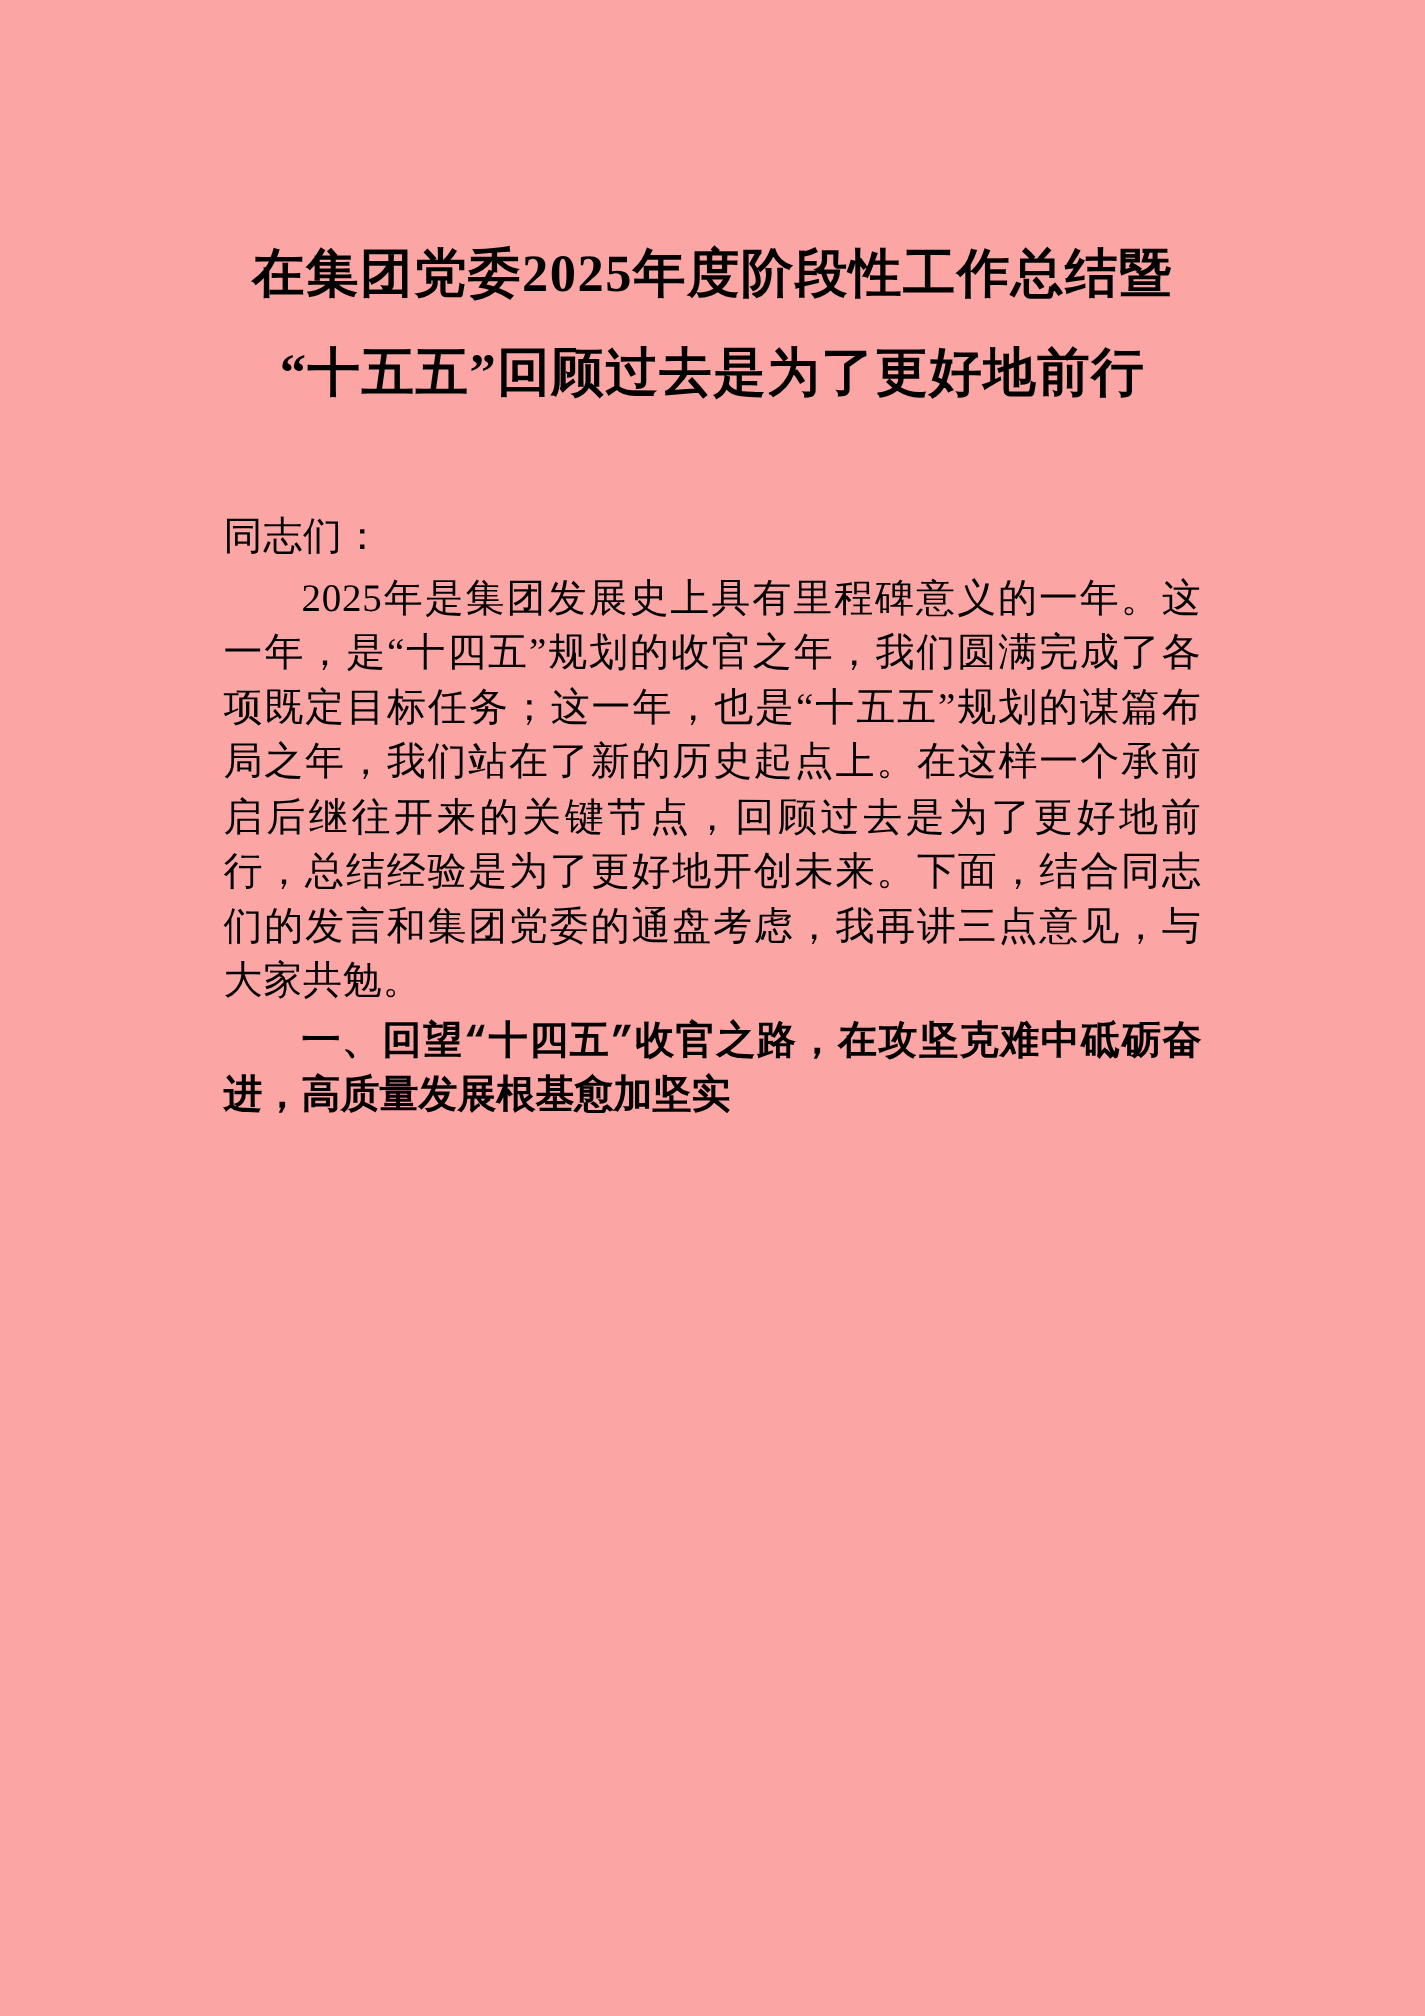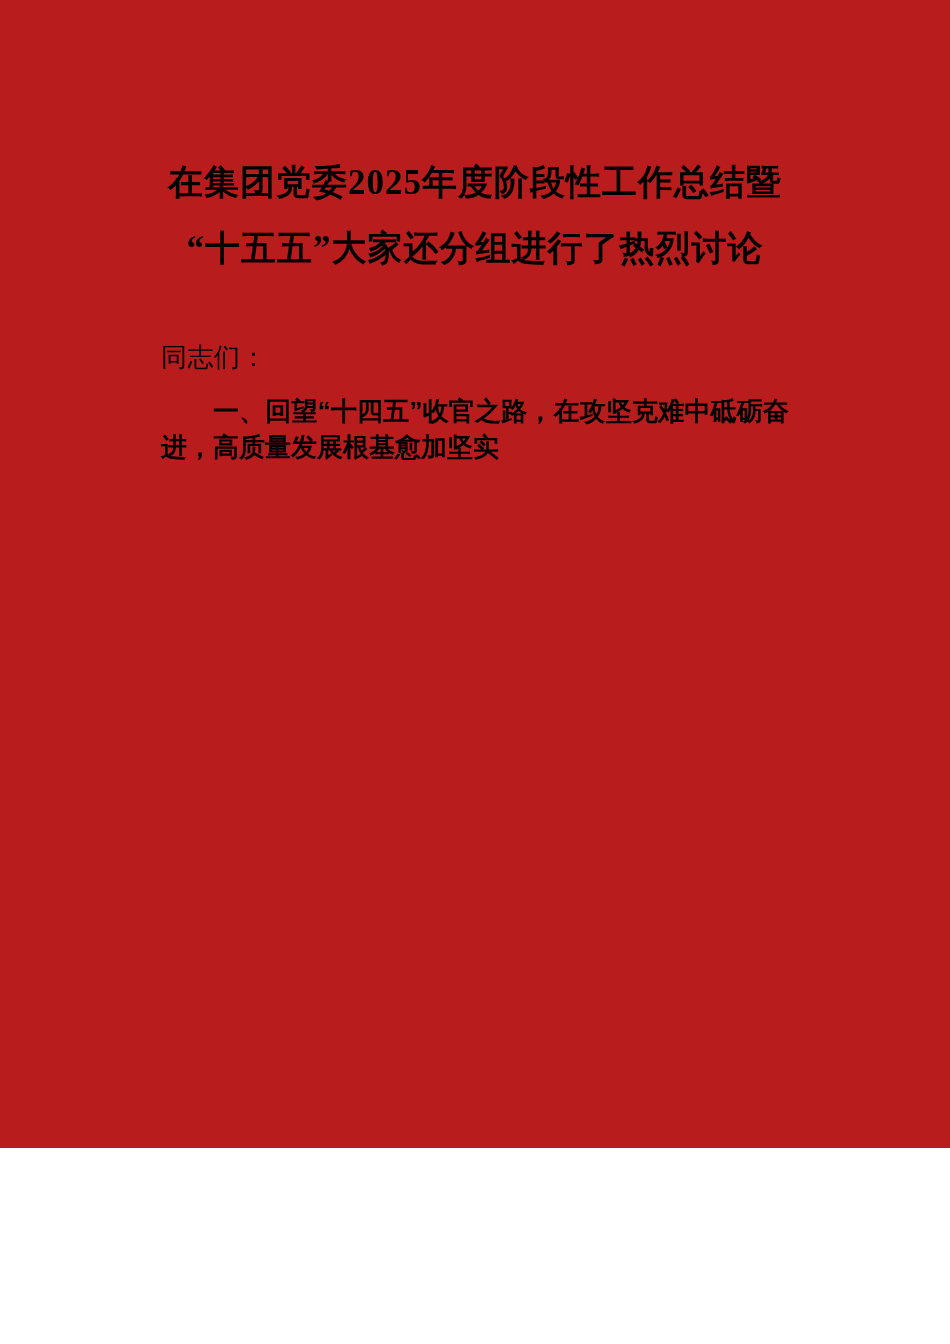--- a/index.html
+++ b/index.html
@@ -10,67 +10,68 @@
   body {
     width: 950px;
     height: 1344px;
     font-family: "Liberation Serif", "DejaVu Serif", serif;
     color: #000000;
     overflow: hidden;
   }
   .page {
     box-sizing: border-box;
     width: 950px;
-    height: 1148px;
+    height: 1344px;
     padding: 150px 145px 72px 145px;
-    background: #b91c1c;
+    background: #fca5a5;
   }
   .doc-title {
     margin: 0 0 58px 0;
     text-align: center;
     font-size: 35px;
     font-weight: 700;
     line-height: 66px;
     letter-spacing: 1px;
   }
   .doc-title .title-line {
     display: block;
     white-space: nowrap;
   }
   .doc-body {
     font-size: 26px;
     line-height: 36.5px;
     text-align: justify;
     letter-spacing: 0.5px;
   }
   .doc-body p {
-    margin: 16px;
+    margin: 4px;
     padding: 0;
   }
   .salutation {
     text-indent: 0;
   }
   .para {
     text-indent: 2em;
   }
   .section-heading {
     text-indent: 2em;
     font-weight: 700;
-    font-family: Liberation Sans, sans-serif;
+    font-family: Liberation Mono, monospace;
     letter-spacing: 0;
   }
 </style>
 </head>
 <body>
 
 <div class="page">
 
   <h1 class="doc-title">
     <span class="title-line">在集团党委2025年度阶段性工作总结暨</span>
-    <span class="title-line">“十五五”大家还分组进行了热烈讨论</span>
+    <span class="title-line">“十五五”回顾过去是为了更好地前行</span>
   </h1>
 
   <div class="doc-body">
     <p class="salutation">同志们：</p>
+    <p class="para">2025年是集团发展史上具有里程碑意义的一年。这一年，是“十四五”规划的收官之年，我们圆满完成了各项既定目标任务；这一年，也是“十五五”规划的谋篇布局之年，我们站在了新的历史起点上。在这样一个承前启后继往开来的关键节点，回顾过去是为了更好地前行，总结经验是为了更好地开创未来。下面，结合同志们的发言和集团党委的通盘考虑，我再讲三点意见，与大家共勉。</p>
     <p class="section-heading">一、回望“十四五”收官之路，在攻坚克难中砥砺奋进，高质量发展根基愈加坚实</p>
   </div>
 
 </div>
 
 </body></html>

